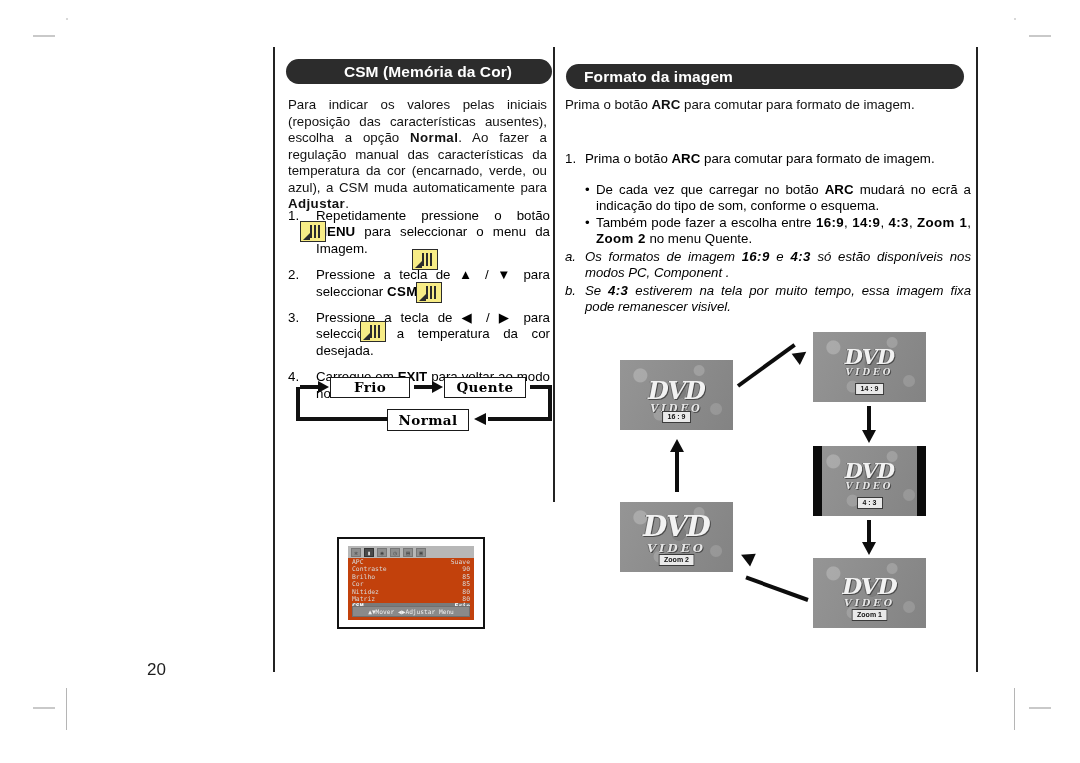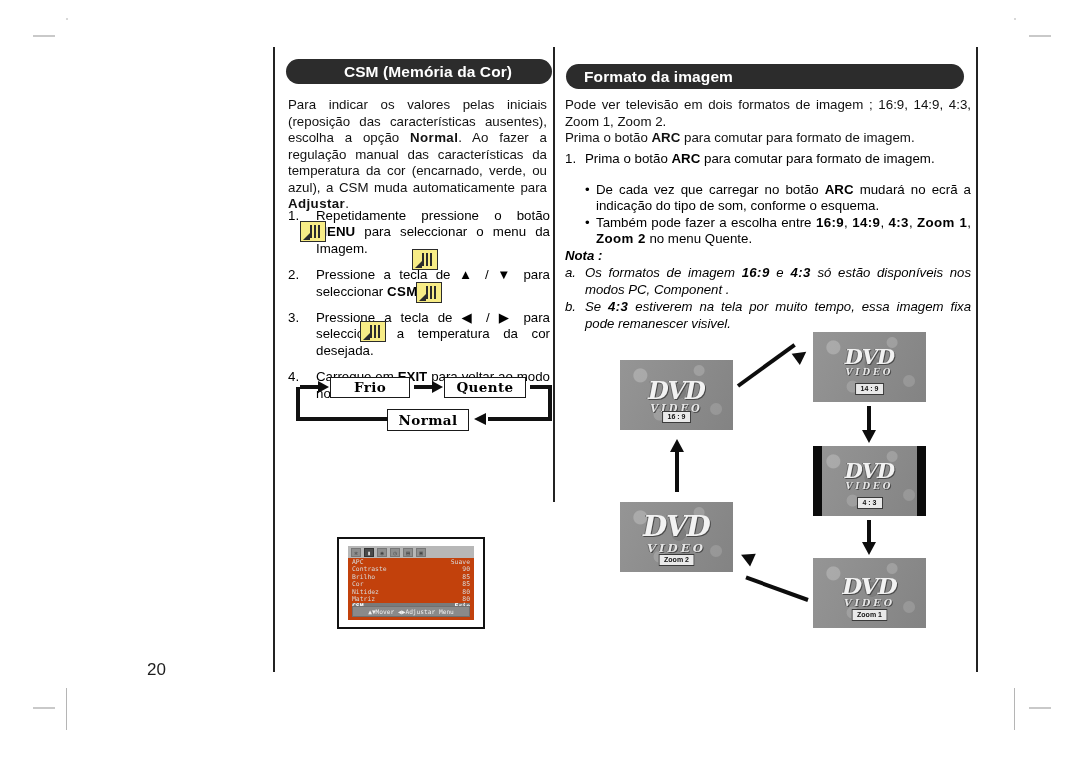--- a/index.html
+++ b/index.html
@@ -474,21 +474,20 @@
         <span>Frio</span>
       </div>
     </div>
     <div id="osd-foot">▲▼Mover  ◀▶Adjustar  Menu</div>
   </div>
 </div>
 
 <div class="pill" id="pill-fmt">Formato da imagem</div>
 
 <div class="col" id="col-right">
-  <p class="para just">Pode ver televisão em dois formatos de imagem ; 16:9, 14:9, 4:3, Zoom 1, Zoom 2.</p>
   <p class="para">
     <span>Prima o botão </span><span class="b">ARC</span><span> para comutar para formato de imagem.</span>
   </p>
 </div>
 
 <div class="rlist">
   <div class="ritem">
     <span class="n">1.</span>
     <span>Prima o botão </span><span class="b">ARC</span><span> para comutar para formato de imagem.</span>
   </div>
@@ -498,21 +497,20 @@
       <span>De cada vez que carregar no botão </span><span class="b">ARC</span><span> mudará no ecrã a indicação do tipo de som, conforme o esquema.</span>
     </div>
     <div class="bl just">
       <span class="dot">•</span>
       <span>Também pode fazer a escolha entre </span><span class="bs">16:9</span><span>, </span><span class="bs">14:9</span><span>, </span><span class="bs">4:3</span><span>, </span><span class="bs">Zoom 1</span><span>, </span><span class="bs">Zoom 2</span><span> no menu Quente.</span>
     </div>
   </div>
 </div>
 
 <div class="nota">
-  <div class="nota-title">Nota :</div>
   <div class="nitem just">
     <span class="n">a.</span>
     <span>Os formatos de imagem </span><span class="bs">16:9</span><span> e </span><span class="bs">4:3</span><span> só estão disponíveis nos modos PC, Component .</span>
   </div>
   <div class="nitem just">
     <span class="n">b.</span>
     <span>Se </span><span class="bs">4:3</span><span> estiverem na tela por muito tempo, essa imagem fixa pode remanescer visivel.</span>
   </div>
 </div>
 

